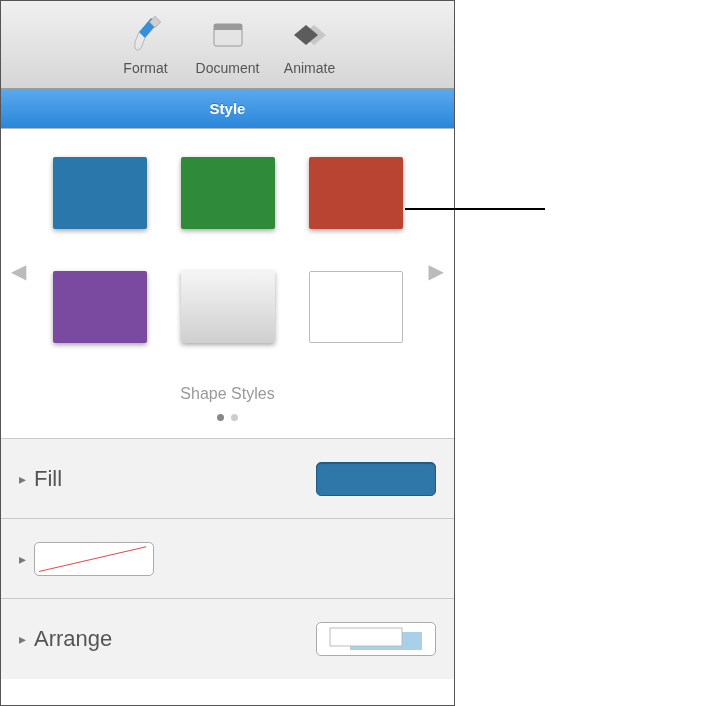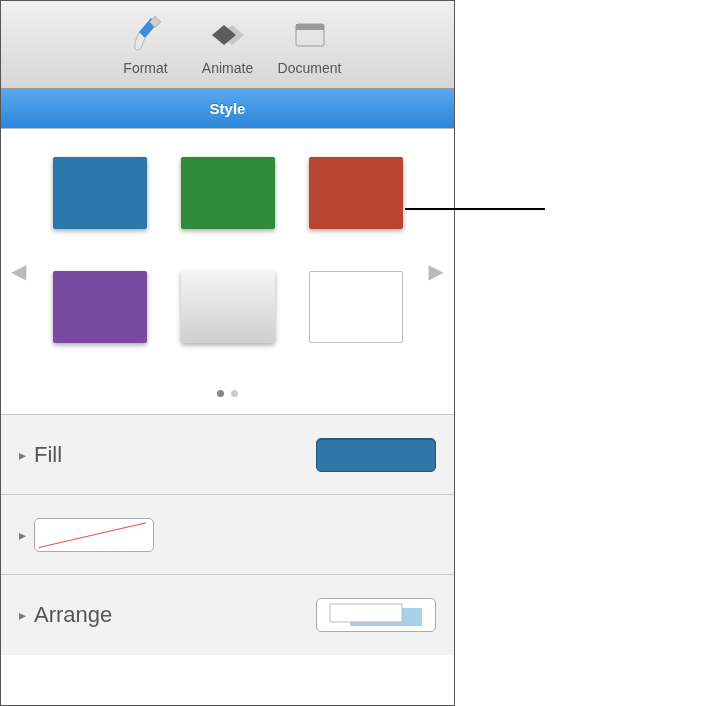--- a/index.html
+++ b/index.html
@@ -194,35 +194,35 @@
         <svg width="30" height="38" viewBox="0 0 30 38">
           <path d="M20 2 L26 8 L14 22 L8 16 Z" fill="#3a8ed8"></path>
           <rect x="20" y="2" width="8" height="8" transform="rotate(45 24 6)" fill="#d0d0d0" stroke="#888" stroke-width="0.5"></rect>
           <path d="M8 16 L14 22 L10 32 Q6 36 4 32 L4 26 Z" fill="#e8e8e8" stroke="#999" stroke-width="0.6"></path>
         </svg>
       </span>
       <span class="label">Format</span>
     </div>
     <div class="toolbar-item">
       <span class="icon">
+        <svg width="34" height="30" viewBox="0 0 34 30">
+          <rect x="3" y="4" width="28" height="22" rx="2" fill="#e4e4e4" stroke="#888" stroke-width="0.8"></rect>
+          <rect x="3" y="4" width="28" height="6" fill="#9a9a9a"></rect>
+        </svg>
+      </span>
+      <span class="label">Document</span>
+    </div>
+    <div class="toolbar-item">
+      <span class="icon">
         <svg width="40" height="32" viewBox="0 0 40 32">
           <path d="M24 6 L36 16 L24 26 L12 16 Z" fill="#c7c7c7"></path>
           <path d="M16 6 L28 16 L16 26 L4 16 Z" fill="#5c5c5c"></path>
         </svg>
       </span>
       <span class="label">Animate</span>
-    </div>
-    <div class="toolbar-item">
-      <span class="icon">
-        <svg width="34" height="30" viewBox="0 0 34 30">
-          <rect x="3" y="4" width="28" height="22" rx="2" fill="#e4e4e4" stroke="#888" stroke-width="0.8"></rect>
-          <rect x="3" y="4" width="28" height="6" fill="#9a9a9a"></rect>
-        </svg>
-      </span>
-      <span class="label">Document</span>
     </div>
   </div>
 
   <div class="tabs">
     <div class="tab active">Style</div>
   </div>
 
   <div class="styles-area">
     <div class="nav-arrow nav-left">◀</div>
     <div class="nav-arrow nav-right">▶</div>
@@ -231,20 +231,21 @@
       <div class="swatch" style="background:#2a78ab"></div>
       <div class="swatch" style="background:#2f8a3a"></div>
       <div class="swatch" style="background:#b84431"></div>
     </div>
     <div class="swatch-row">
       <div class="swatch" style="background:#7a4aa0"></div>
       <div class="swatch gray"></div>
       <div class="swatch outline"></div>
     </div>
 
+    <div class="caption">Shape Styles</div>
     <div class="dots">
       <span class="dot active"></span>
       <span class="dot"></span>
     </div>
   </div>
 
   <div class="properties">
     <div class="prop-row">
       <span class="disc">▸</span>
       <span class="prop-label">Fill</span>

